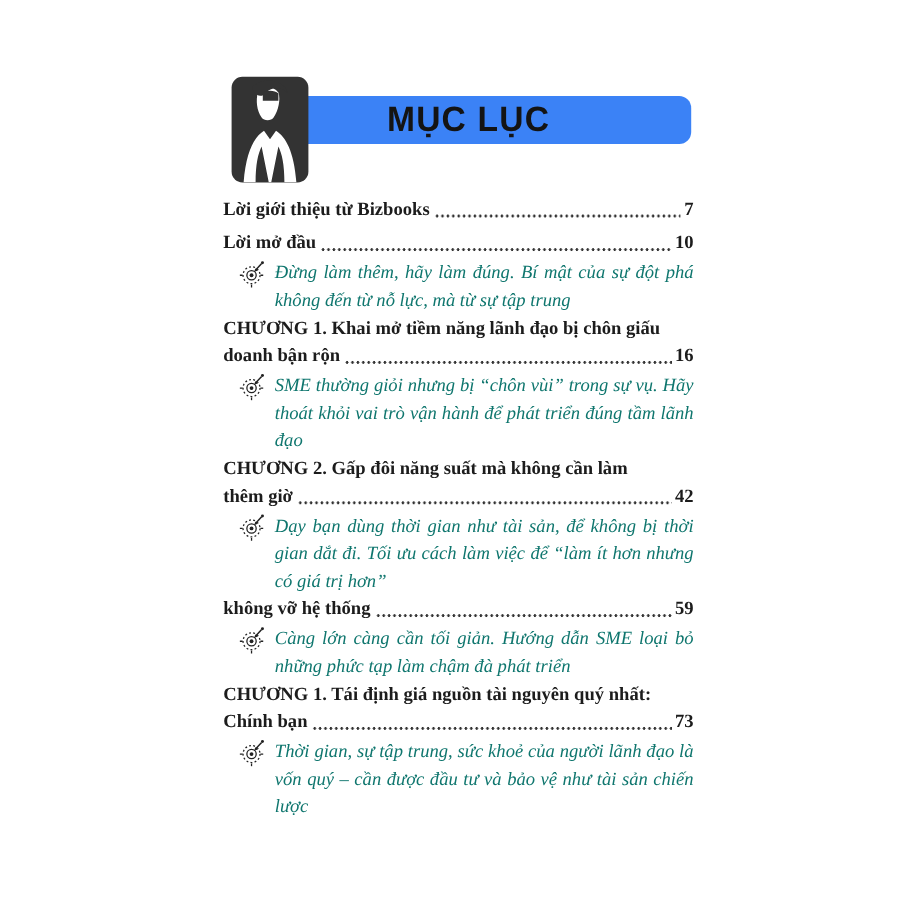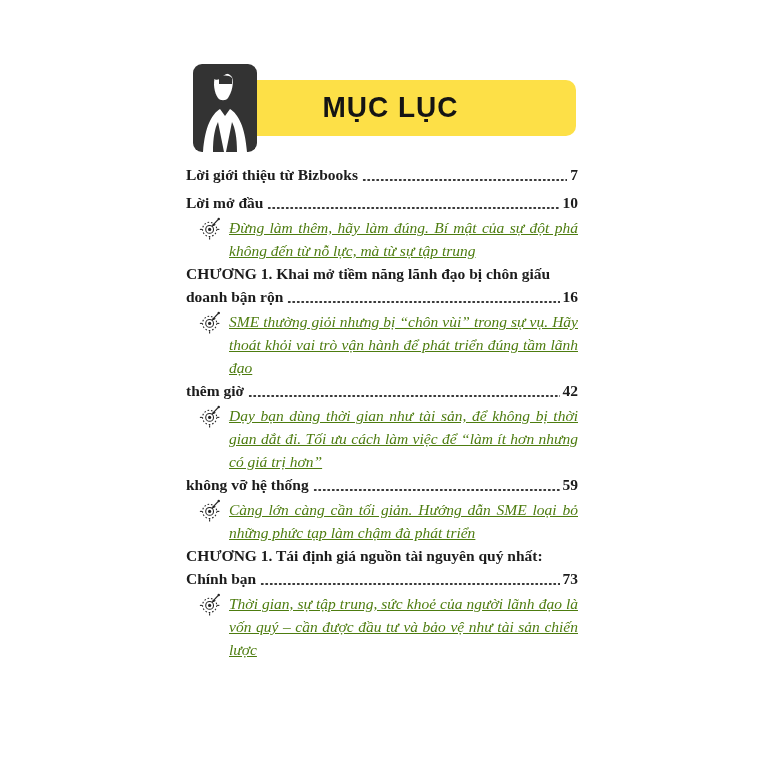--- a/index.html
+++ b/index.html
@@ -6,22 +6,22 @@
   body {
     width:770px; height:770px; background:#ffffff;
     font-family:"Liberation Serif","DejaVu Serif",serif;
     color:#1c1c1c;
   }
   .canvas { position:relative; width:770px; height:770px; overflow:hidden; background:#fff; }
 
   
   .header { position:absolute; left:193px; top:64px; width:383px; height:90px; }
   .header-bar {
-    position:absolute; left:12px; top:16px; right:0; height:56px;
-    background:#fde047; border-radius:10px;
+    position:absolute; left:12px; top:16px; right:0; height:40px;
+    background:#3b82f6; border-radius:10px;
     display:flex; align-items:center; justify-content:center;
   }
   .header-title {
     font-family:"Liberation Sans","DejaVu Sans",sans-serif;
     font-weight:700; font-size:28px; letter-spacing:1px; color:#141414;
     transform:scaleY(1.05);
   }
   .header-icon {
     position:absolute; left:0; top:0; width:64px; height:88px;
     background:#333333; border-radius:9px; overflow:hidden;
@@ -40,21 +40,21 @@
   .leader {
     flex:1 1 auto; height:6px; margin:0 1px 4px 4px;
     background-image:radial-gradient(circle, #333333 1px, transparent 1.35px);
     background-size:4.5px 4px; background-repeat:repeat-x; background-position:left bottom;
   }
   .pageno { padding-left:2px; }
 
   .toc-desc { display:flex; align-items:flex-start; margin:2px 0 0 13px; }
   .target-icon { flex:0 0 auto; width:23px; height:23px; margin:1px 7px 0 0; }
   .target-icon svg { display:block; width:23px; height:23px; }
-  .desc-text { flex:1 1 auto; font-style:italic; text-align:justify; color:#4d7c0f;text-decoration:underline; }
+  .desc-text { flex:1 1 auto; font-style:italic; text-align:justify; color:#0f766e; }
 </style>
 </head>
 <body>
 
 <div class="canvas">
 
   <div class="header">
     <div class="header-bar">
       <span class="header-title">MỤC LỤC</span>
     </div>
@@ -124,20 +124,21 @@
             <line x1="21.5" y1="3" x2="15.5" y2="9.5" stroke="#222" stroke-width="1.4"></line>
             <polygon points="14.2,11 18,9.6 16,7.4" fill="#222"></polygon>
             <circle cx="22.3" cy="2.2" r="1.4" fill="#222"></circle>
           </svg>
         </span>
         <span class="desc-text">SME thường giỏi nhưng bị “chôn vùi” trong sự vụ. Hãy thoát khỏi vai trò vận hành để phát triển đúng tầm lãnh đạo</span>
       </div>
     </div>
 
     <div class="toc-entry">
+      <div class="toc-wrap">CHƯƠNG 2. Gấp đôi năng suất mà không cần làm</div>
       <div class="toc-row">
         <span class="t">thêm giờ</span>
         <span class="leader"></span>
         <span class="pageno">42</span>
       </div>
       <div class="toc-desc">
         <span class="target-icon">
           <svg viewBox="0 0 26 26" xmlns="http://www.w3.org/2000/svg">
             <circle cx="12" cy="14" r="8" fill="none" stroke="#222" stroke-width="1.2" stroke-dasharray="1.8 2.1"></circle>
             <line x1="1" y1="14" x2="3.6" y2="14" stroke="#222" stroke-width="1.2"></line>

